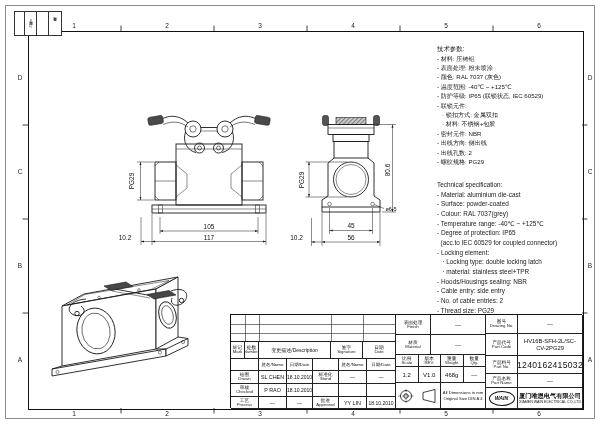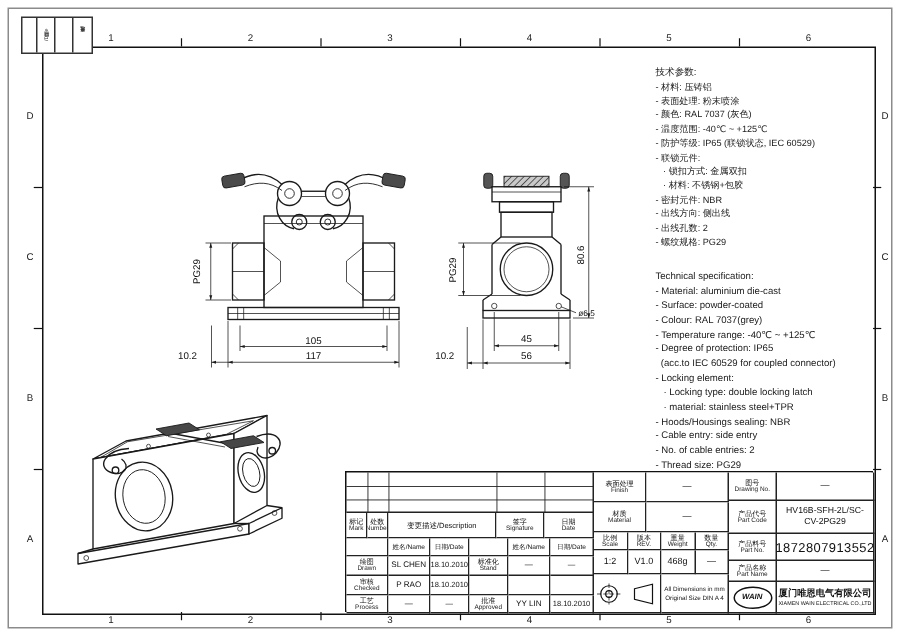--- a/index.html
+++ b/index.html
@@ -410,21 +410,21 @@
     <div class="c v6" style="left:287px;top:0;width:65px;height:19px">—</div>
     <div class="c lab" style="left:255px;top:19px;width:32px;height:22px">
         <span class="cn">产品代号</span>
         <span class="en">Part Code</span>
       </div>
     <div class="c pcode" style="left:287px;top:19px;width:65px;height:22px">HV16B-SFH-2L/SC-CV-2PG29</div>
     <div class="c lab" style="left:255px;top:41px;width:32px;height:18px">
         <span class="cn">产品料号</span>
         <span class="en">Part No.</span>
       </div>
-    <div class="c pno" style="left:287px;top:41px;width:65px;height:18px">1872807913552</div>
+    <div class="c pno" style="left:287px;top:41px;width:65px;height:18px">1240162415032</div>
     <div class="c lab" style="left:255px;top:59px;width:32px;height:14px">
         <span class="cn">产品名称</span>
         <span class="en">Part Name</span>
       </div>
     <div class="c v6" style="left:287px;top:59px;width:65px;height:14px">—</div>
     <div class="c" style="left:255px;top:73px;width:32px;height:21px">
       <div class="logo">WAIN</div>
     </div>
     <div class="c comp" style="left:287px;top:73px;width:65px;height:21px">
       <span class="ccn">厦门唯恩电气有限公司</span>

